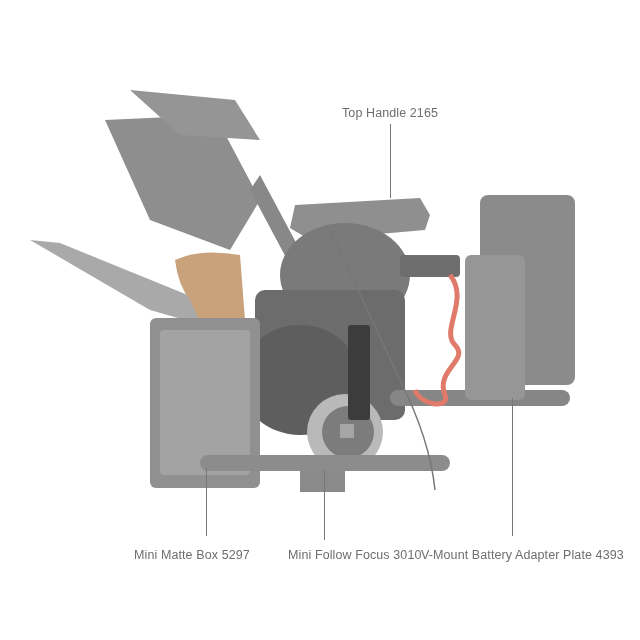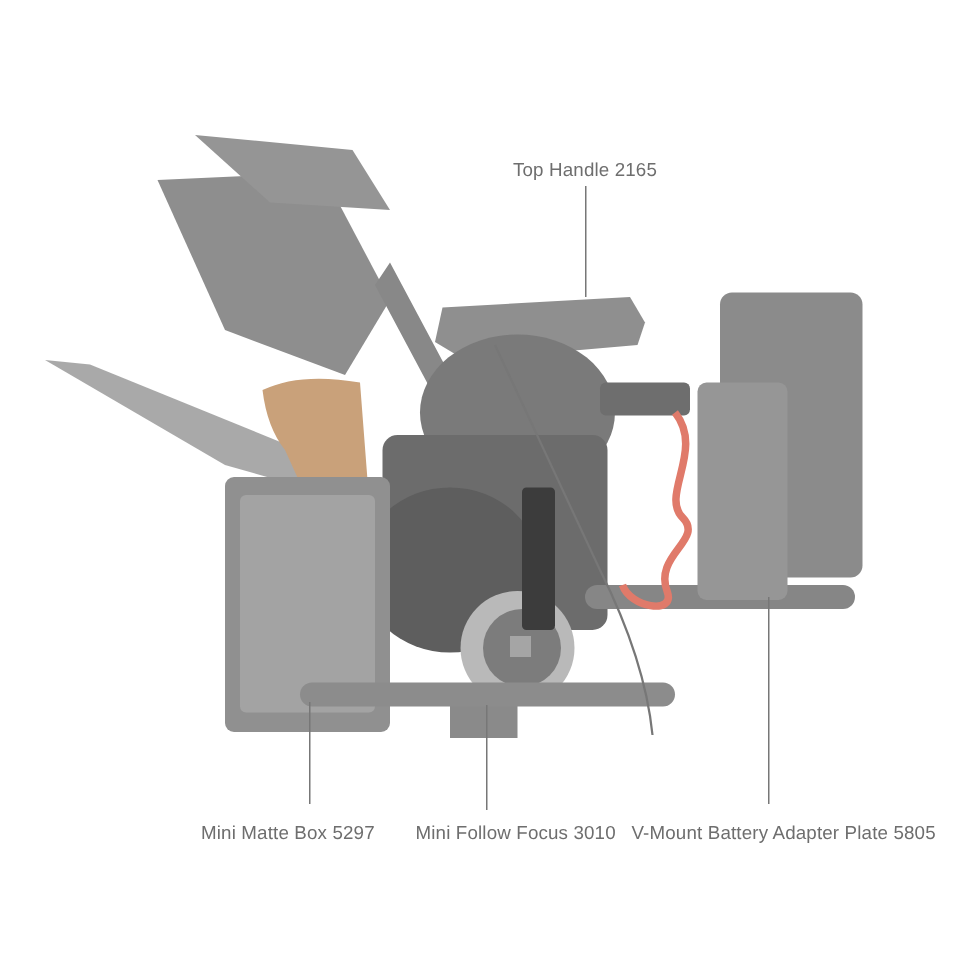--- a/index.html
+++ b/index.html
@@ -54,15 +54,15 @@
     <path d="M330,230 L400,380 Q430,440 435,490" fill="none" stroke="#777" stroke-width="1.5"></path>
   </svg>
 
   <div class="leader" style="left:390px;top:124px;height:74px;"></div>
   <div class="leader" style="left:206px;top:468px;height:68px;"></div>
   <div class="leader" style="left:324px;top:470px;height:70px;"></div>
   <div class="leader" style="left:512px;top:398px;height:138px;"></div>
 
   <div class="label" style="left:342px;top:106px;">Top Handle 2165</div>
   <div class="label" style="left:134px;top:548px;">Mini Matte Box 5297</div>
-  <div class="label" style="left:277px;top:548px;text-align:center;">Mini Follow Focus 3010</div>
-  <div class="label" style="left:421px;top:548px;">V-Mount Battery Adapter Plate 5805</div>
+  <div class="label" style="left:288px;top:548px;text-align:center;">Mini Follow Focus 3010</div>
+  <div class="label" style="left:421px;top:548px;">V-Mount Battery Adapter Plate 4393</div>
 </div>
 
 </body></html>

